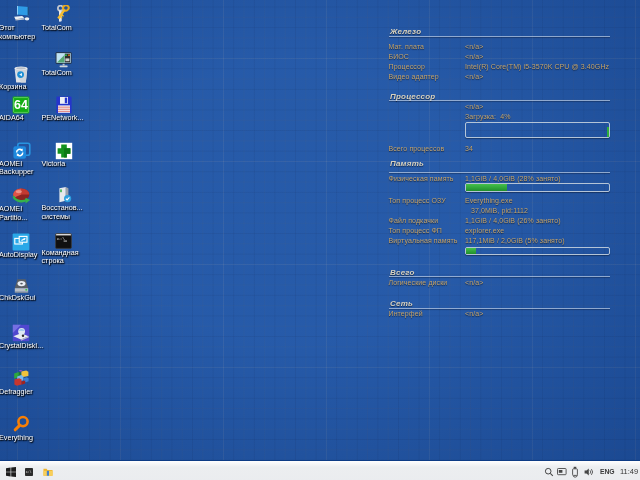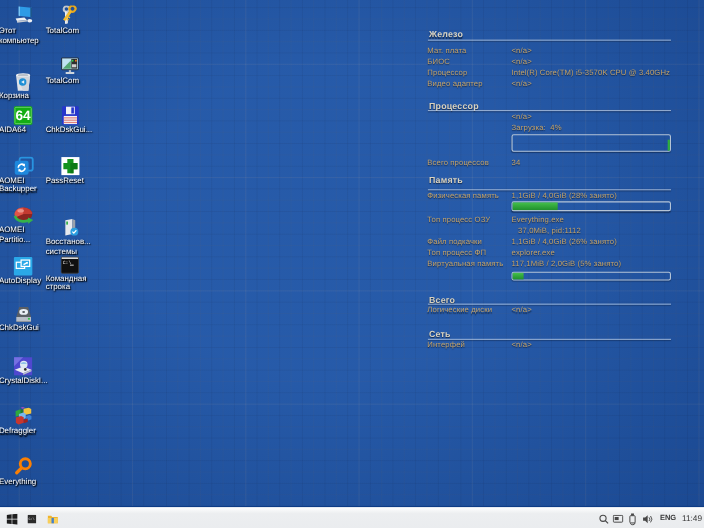--- a/index.html
+++ b/index.html
@@ -19,21 +19,21 @@
   background-size: auto, 103px 100%, 100% 103px, 20.6px 100%, 100% 20.6px, 10.3px 100%, 100% 10.3px;
   background-position: 0 0, 17px 0, 0 58px, 17px 0, 0 58px, 17px 0, 0 58px;
 }
 .ico { position:absolute; width:44px; }
 .ico svg { display:block; margin:0 auto; }
 .lbl { margin-top:0px; font-size:7.2px; line-height:8.6px; color:#fff;
   text-shadow: 1px 1px 1px #000, 0 1px 2px rgba(0,0,0,0.9); letter-spacing:0; }
 
 .bg { position:absolute; font-size:7px; line-height:9px; color:#c2a26b; letter-spacing:0.1px;
   text-shadow:0 1px 1px rgba(0,0,0,0.55); white-space:nowrap; }
-.hd { font-weight:bold; color:#d8d2c0; font-size:8px; letter-spacing:0.2px; }
+.hd { font-weight:bold; color:#d8d2c0; font-size:8px; letter-spacing:0.2px;font-style:italic; }
 .rule { position:absolute; height:1px; background:rgba(200,214,232,0.66);
   box-shadow:0 1px 1px rgba(0,0,10,0.3); }
 .bar { position:absolute; border:1px solid rgba(196,208,221,0.9); border-radius:2px;
   box-shadow:0 1px 1px rgba(0,0,10,0.35); }
 
 #tb { position:absolute; left:0; top:460px; width:640px; height:31px;
   background:linear-gradient(#ffffff, #eceef0 20%, #e9ebee);
   border-top:1px solid #0d3c86; }
 .tbtxt { position:absolute; font-size:7.5px; color:#2a2a2a; }
 </style>
@@ -109,57 +109,57 @@
 <div class="ico" style="left:41.5px;top:96px">
 <svg width="18" height="18" viewBox="0 0 18 18">
 <rect x="1.4" y="0.6" width="15.2" height="16.8" rx="1.2" fill="#2635cc"></rect>
 <rect x="5.0" y="1.0" width="8.0" height="6.8" fill="#eef0f5"></rect>
 <rect x="9.8" y="1.6" width="2.4" height="5.6" fill="#2635cc"></rect>
 <rect x="3.0" y="9.4" width="12.0" height="7.4" fill="#f3f4f8"></rect>
 <rect x="3.0" y="10.6" width="12.0" height="1.1" fill="#e0837e"></rect>
 <rect x="3.0" y="12.7" width="12.0" height="1.1" fill="#e0837e"></rect>
 <rect x="3.0" y="14.8" width="12.0" height="1.1" fill="#e0837e"></rect>
 </svg>
-<div class="lbl">ChkDskGui...</div>
+<div class="lbl">PENetwork...</div>
 </div>
 
 <div class="ico" style="left:-1px;top:141.5px">
 <svg width="19" height="18" viewBox="0 0 19 18">
 <rect x="5.8" y="1.2" width="12" height="12" rx="2" fill="none" stroke="#2894e0" stroke-width="1.6"></rect>
 <rect x="1.4" y="4.2" width="12.6" height="12.6" rx="2" fill="#1e88dd"></rect>
 <path d="M4.6 10.4 a3.1 3.1 0 0 1 5.4 -2.1" fill="none" stroke="#fff" stroke-width="1.5"></path>
 <path d="M10.8 10.6 a3.1 3.1 0 0 1 -5.4 2.1" fill="none" stroke="#fff" stroke-width="1.5"></path>
 <polygon points="10.6,6.6 10.6,9.6 8.2,8.2" fill="#fff"></polygon>
 <polygon points="4.8,14.2 4.8,11.2 7.2,12.6" fill="#fff"></polygon>
 </svg>
 <div class="lbl">AOMEI<br>Backupper</div>
 </div>
 
 <div class="ico" style="left:41.5px;top:141.5px">
 <svg width="18" height="18" viewBox="0 0 18 18">
 <rect x="0.8" y="0.8" width="16.4" height="16.4" fill="#ffffff"></rect>
 <polygon points="6.2,2.6 11.8,2.6 11.8,6.2 15.4,6.2 15.4,11.8 11.8,11.8 11.8,15.4 6.2,15.4 6.2,11.8 2.6,11.8 2.6,6.2 6.2,6.2" fill="#14921e"></polygon>
 <polygon points="11.8,6.2 15.4,6.2 15.4,11.8 11.8,11.8 11.8,15.4 9,15.4 9,6.2" fill="#0d7a16"></polygon>
 </svg>
-<div class="lbl">PassReset</div>
+<div class="lbl">Victoria</div>
 </div>
 
 <div class="ico" style="left:-1px;top:187px">
 <svg width="19" height="18" viewBox="0 0 19 18">
 <ellipse cx="9.4" cy="7.6" rx="8" ry="6" fill="#8c2420"></ellipse>
 <path d="M9.4 7.6 L9.4 1.6 A8 6 0 0 1 17.4 7.6 Z" fill="#c33a30"></path>
 <path d="M9.4 7.6 L2.3 10.6 A8 6 0 0 1 9.4 1.6 Z" fill="#e05448"></path>
 <ellipse cx="6.8" cy="4.6" rx="3" ry="1.6" fill="#ef9d94" opacity="0.85"></ellipse>
 <path d="M1.6 9.2 a8.2 6.4 0 0 0 13.8 3.2" fill="none" stroke="#35b24a" stroke-width="2.4"></path>
 <polygon points="13.6,16.4 18.2,13.0 13.4,10.8" fill="#35b24a"></polygon>
 </svg>
 <div class="lbl">AOMEI<br>Partitio...</div>
 </div>
 
-<div class="ico" style="left:41.5px;top:198px">
+<div class="ico" style="left:41.5px;top:186px">
 <svg width="18" height="18" viewBox="0 0 18 18">
 <polygon points="4.4,2.2 10.8,1.0 10.8,14.8 4.4,16.2" fill="#e6e9ed"></polygon>
 <polygon points="10.8,1.0 13.4,2.2 13.4,15.6 10.8,14.8" fill="#9aa2ac"></polygon>
 <rect x="5.2" y="3.4" width="1.6" height="2.8" fill="#35b24a"></rect>
 <circle cx="12.6" cy="12.6" r="3.6" fill="#2b9fe0"></circle>
 <path d="M10.8 12.6 l1.3 1.3 l2.3 -2.6" fill="none" stroke="#fff" stroke-width="1.1"></path>
 </svg>
 <div class="lbl">Восстанов...<br>системы</div>
 </div>
 

